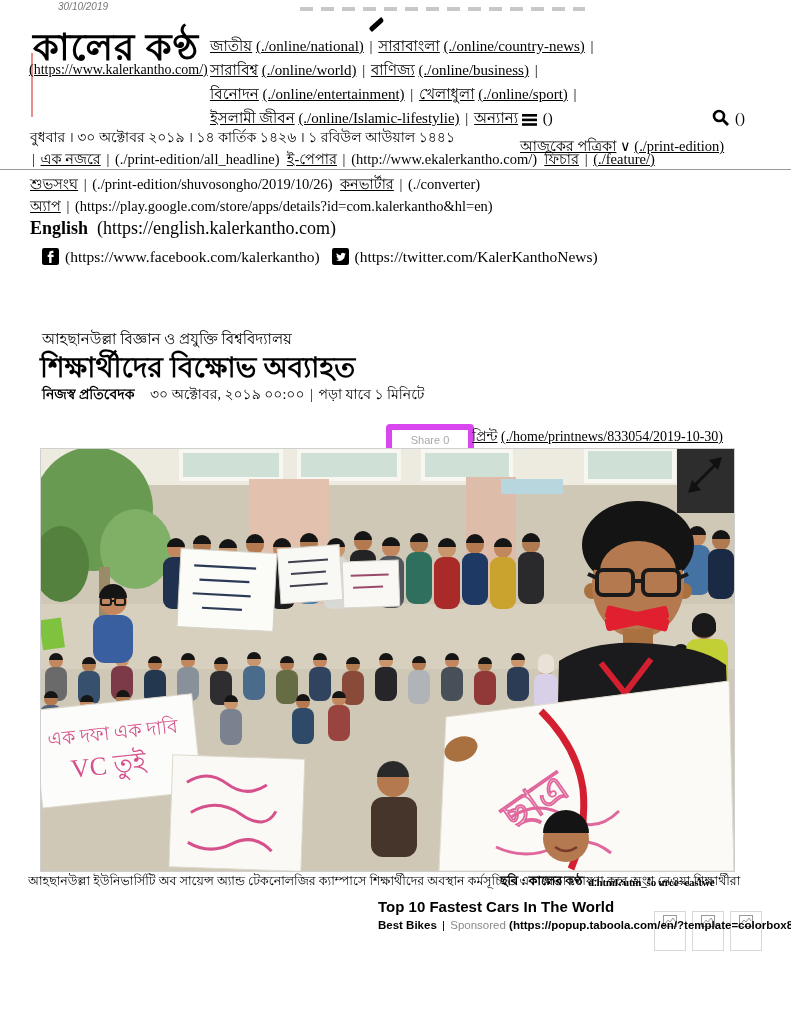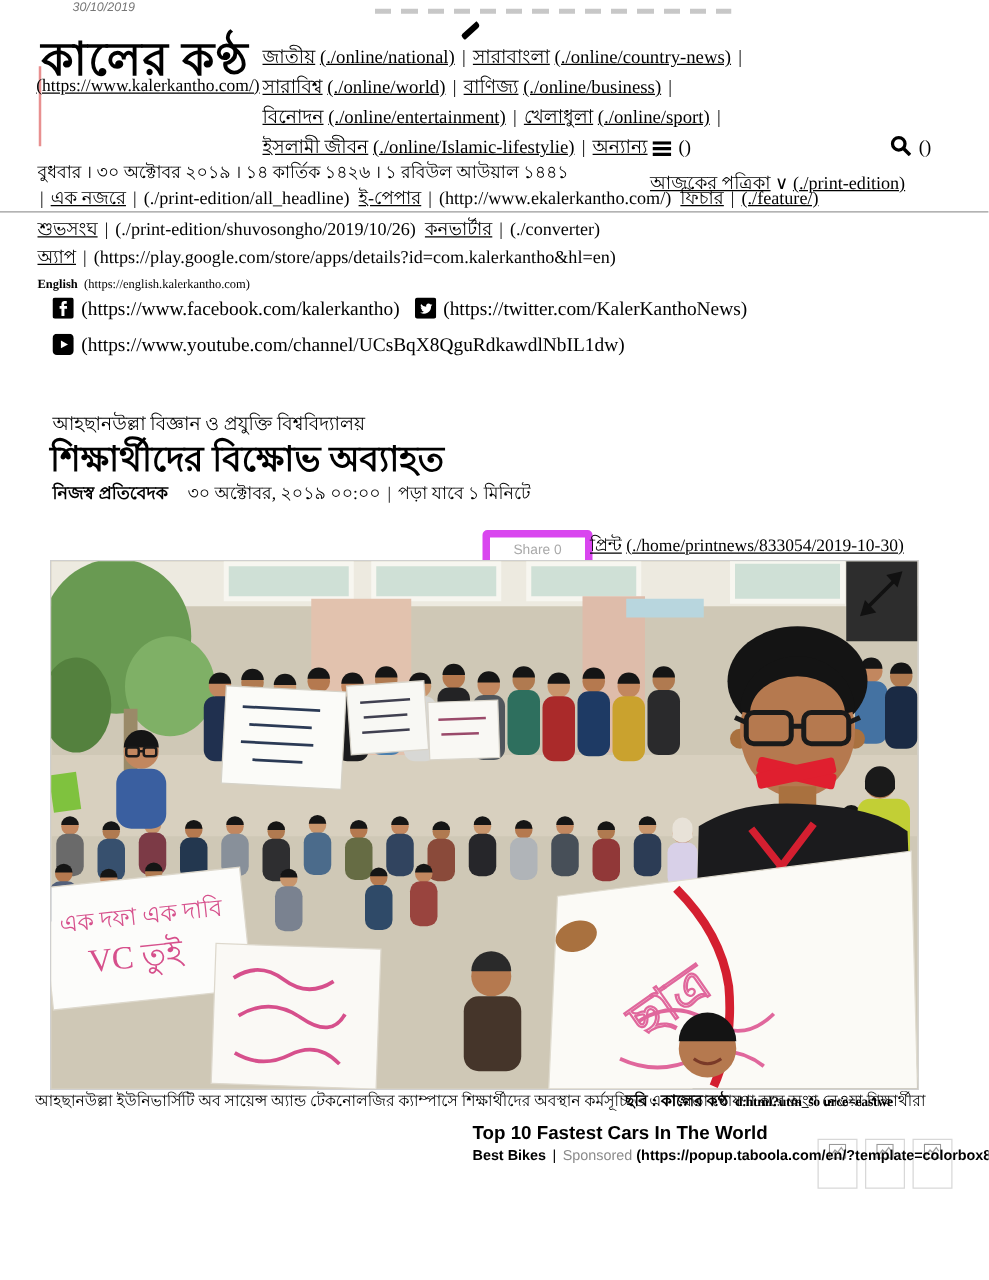--- a/index.html
+++ b/index.html
@@ -125,40 +125,34 @@
     <span class="sep">|</span>
     <span>(./converter)</span>
   </div>
 
   <div class="abs nav-row" style="left:30px;top:196px;font-size:14.5px;">
     <span class="u">অ্যাপ</span>
     <span class="sep">|</span>
     <span>(https://play.google.com/store/apps/details?id=com.kalerkantho&amp;hl=en)</span>
   </div>
 
-  <div class="abs nav-row" style="left:30px;top:218px;font-size:10px;">
+  <div class="abs nav-row" style="left:30px;top:218px;font-size:18px;">
     <b>English</b>&nbsp;
     <span>(https://english.kalerkantho.com)</span>
   </div>
 
-  <div class="abs nowrap" style="left:42px;top:238px;font-size:15.5px;">
+  <div class="abs nowrap" style="left:42px;top:248px;font-size:15.5px;">
     <span class="icon-tile"><svg width="17" height="17" viewBox="0 0 24 24">
           <rect width="24" height="24" rx="3" fill="#000"></rect>
           <path fill="#fff" d="M16.5 12.6h-3V21h-3.4v-8.4H8v-3h2.1v-2c0-2.2 1.3-3.6 3.6-3.6h2.4v3h-1.7c-.8 0-1.3.4-1.3 1.2v1.4h3.2z"></path>
         </svg></span><span>(https://www.facebook.com/kalerkantho)</span>
     <span class="icon-tile" style="margin-left:8px;"><svg width="17" height="17" viewBox="0 0 24 24">
           <rect width="24" height="24" rx="3" fill="#000"></rect>
           <path fill="#fff" d="M19.6 8.2c-.5.2-1 .4-1.6.5.6-.4 1-.9 1.2-1.6-.5.3-1.1.6-1.8.7a2.8 2.8 0 0 0-4.8 2.6 8 8 0 0 1-5.8-3 2.8 2.8 0 0 0 .9 3.8c-.5 0-.9-.1-1.3-.3 0 1.4 1 2.5 2.2 2.8-.4.1-.8.1-1.2 0a2.8 2.8 0 0 0 2.6 2A5.7 5.7 0 0 1 5.8 17 8 8 0 0 0 18.2 9.9v-.4c.6-.3 1-.8 1.4-1.3z"></path>
         </svg></span><span>(https://twitter.com/KalerKanthoNews)</span>
-  </div>
-  <div class="abs nowrap" style="left:42px;top:267px;font-size:15.5px;">
-    <span class="icon-tile"><svg width="17" height="17" viewBox="0 0 24 24">
-          <rect width="24" height="24" rx="5" fill="#000"></rect>
-          <polygon points="9.5,7.5 17.5,12 9.5,16.5" fill="#fff"></polygon>
-        </svg></span><span>(https://www.youtube.com/channel/UCsBqX8QguRdkawdlNbIL1dw)</span>
   </div>
 
   <div class="category">আহছানউল্লা বিজ্ঞান ও প্রযুক্তি বিশ্ববিদ্যালয়</div>
   <div class="headline">শিক্ষার্থীদের বিক্ষোভ অব্যাহত</div>
   <div class="byline">
     <b>নিজস্ব প্রতিবেদক</b>
     <span>৩০ অক্টোবর, ২০১৯ ০০:০০</span>
     <span class="sep">|</span>
     <span>পড়া যাবে ১ মিনিটে</span>
   </div>

